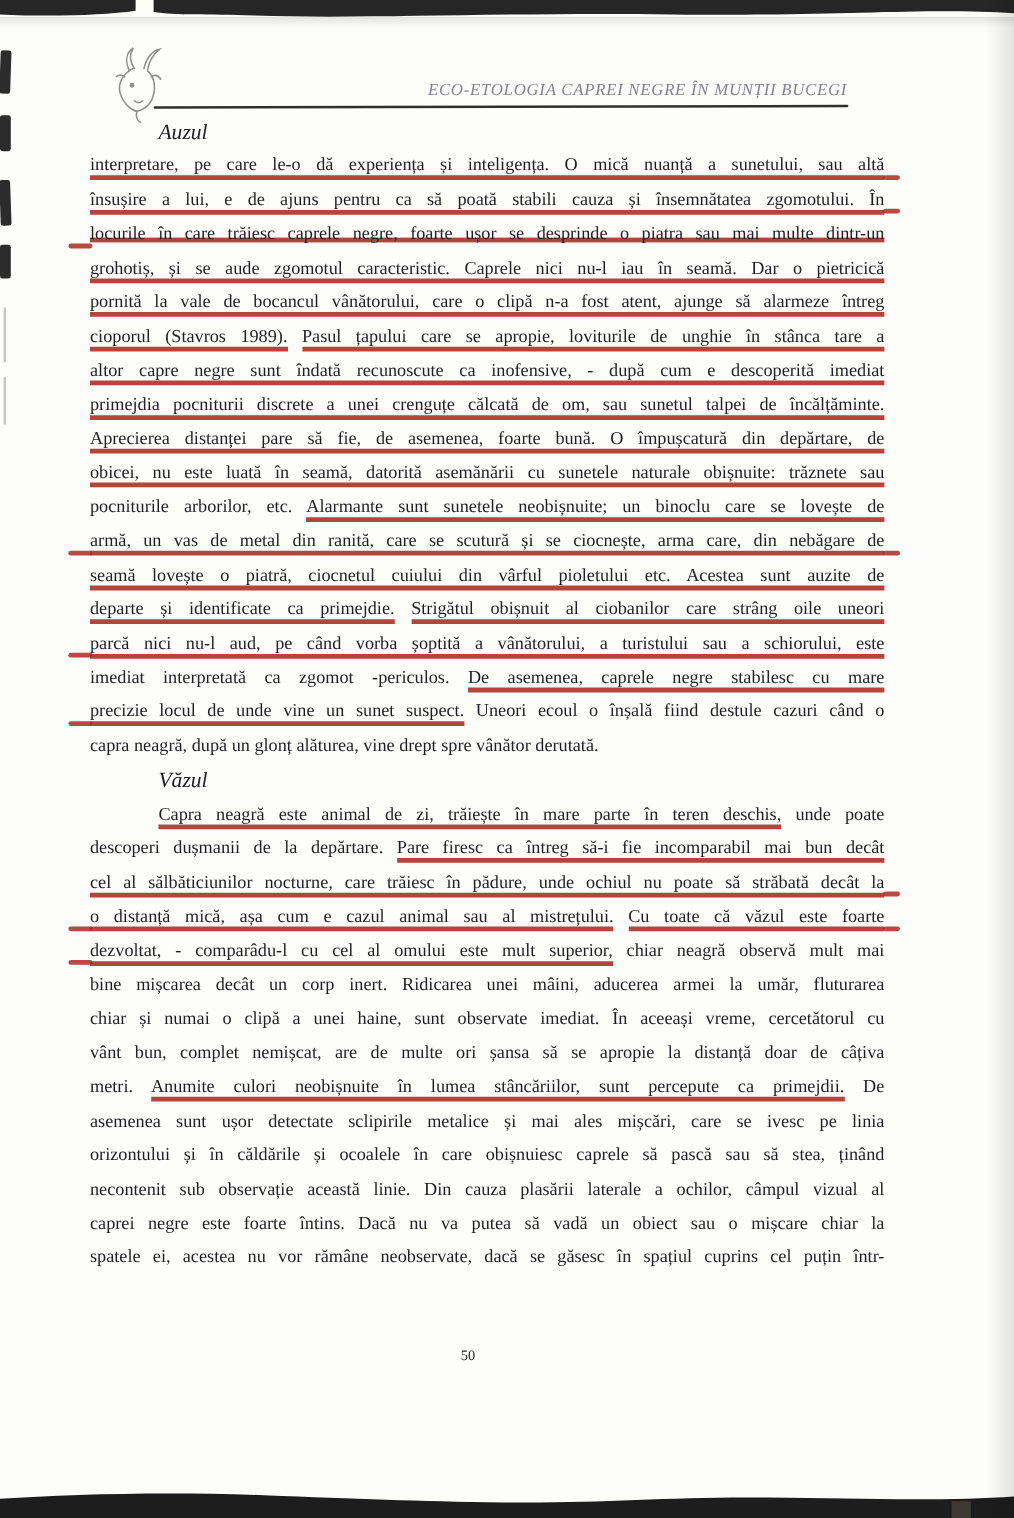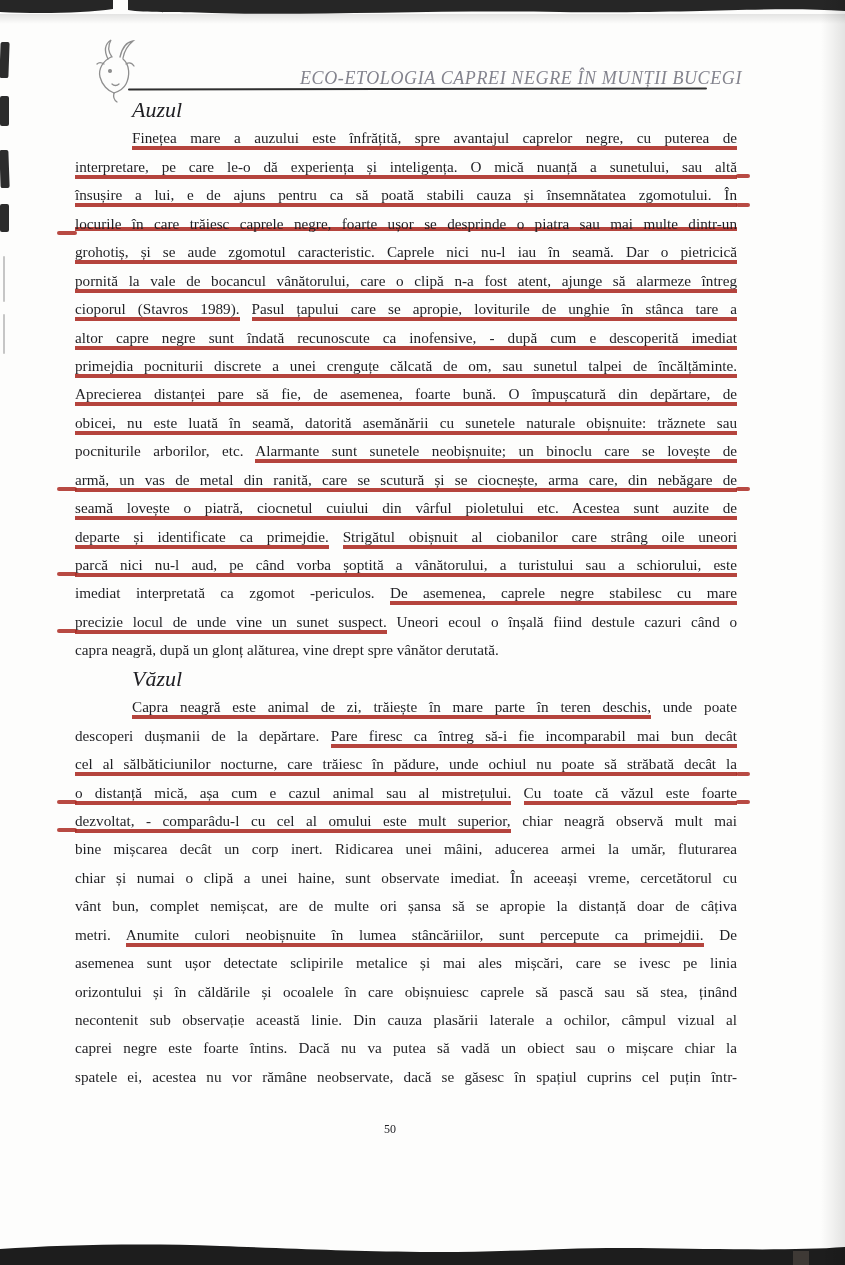--- a/index.html
+++ b/index.html
@@ -16,21 +16,21 @@
     background:linear-gradient(to right, rgba(0,0,0,0), rgba(0,0,0,0.10));}
   .edge-top-fade{position:absolute;left:0;top:14px;width:845px;height:10px;
     background:linear-gradient(to bottom, rgba(0,0,0,0.10), rgba(0,0,0,0));}
   .blob{position:absolute;left:0;width:9px;background:#2c2c2c;border-radius:2px;}
   .hairline{position:absolute;left:3px;width:2px;background:#c6c6c6;border-radius:1px;}
 
   
   .logo{position:absolute;left:90px;top:38px;}
   .running-title{
     position:absolute;top:68px;left:300px;width:406px;text-align:right;
-    font-style:italic;font-size:18px;letter-spacing:0.6px;color:#84848e;
+    font-style:italic;font-size:14px;letter-spacing:0.6px;color:#84848e;
     white-space:nowrap;
   }
   .header-rule{
     position:absolute;left:128px;top:88px;width:579px;height:2px;
     background:#2f2f2f;transform:rotate(-0.12deg);border-radius:1px;
   }
 
   
   .content{
     position:absolute;left:75px;top:96px;width:662px;
@@ -38,21 +38,21 @@
   }
   .line{
     position:relative;
     text-align:justify;text-align-last:justify;
     height:28.45px;
   }
   .line.last{text-align-last:left;}
   .line.indent{padding-left:57px;}
   .heading{
     position:relative;height:28.45px;padding-left:57px;
-    font-style:italic;font-size:22px;text-align:left;text-align-last:left;
+    font-style:italic;font-size:18px;text-align:left;text-align-last:left;
   }
   .u{border-bottom:4px solid rgba(171,42,34,0.88);}
   .u.s{
     border-bottom:none;
     background-image:linear-gradient(rgba(171,42,34,0.88), rgba(171,42,34,0.88));
     background-size:100% 4px;background-repeat:no-repeat;background-position:0 92%;
   }
   .xl::before{content:"";position:absolute;left:-18px;bottom:3px;width:20px;height:4px;
     background:rgba(171,42,34,0.85);border-radius:2px;}
   .xr::after{content:"";position:absolute;right:-13px;bottom:3px;width:14px;height:4px;
@@ -91,21 +91,20 @@
     <path d="M22,46 C24,48 27,48 29,46"></path>
     <path d="M24,55 C23,59 24,62 27,64"></path>
   </g>
 </svg>
 
 <div class="running-title">ECO-ETOLOGIA CAPREI NEGRE ÎN MUNȚII BUCEGI</div>
 <div class="header-rule"></div>
 
 <div class="content">
     <div class="heading">Auzul</div>
-    <div class="line indent"><span class="u">Finețea mare a auzului este înfrățită, spre avantajul caprelor negre, cu puterea de</span></div>
     <div class="line xr"><span class="u">interpretare, pe care le-o dă experiența și inteligența. O mică nuanță a sunetului, sau altă</span></div>
     <div class="line xr"><span class="u">însușire a lui, e de ajuns pentru ca să poată stabili cauza și însemnătatea zgomotului. În</span></div>
     <div class="line xl"><span class="u s">locurile în care trăiesc caprele negre, foarte ușor se desprinde o piatra sau mai multe dintr-un</span></div>
     <div class="line"><span class="u">grohotiș, și se aude zgomotul caracteristic. Caprele nici nu-l iau în seamă. Dar o pietricică</span></div>
     <div class="line"><span class="u">pornită la vale de bocancul vânătorului, care o clipă n-a fost atent, ajunge să alarmeze întreg</span></div>
     <div class="line"><span class="u">cioporul (Stavros 1989).</span><span> </span><span class="u">Pasul țapului care se apropie, loviturile de unghie în stânca tare a</span></div>
     <div class="line"><span class="u">altor capre negre sunt îndată recunoscute ca inofensive, - după cum e descoperită imediat</span></div>
     <div class="line"><span class="u">primejdia pocniturii discrete a unei crenguțe călcată de om, sau sunetul talpei de încălțăminte.</span></div>
     <div class="line"><span class="u">Aprecierea distanței pare să fie, de asemenea, foarte bună. O împușcatură din depărtare, de</span></div>
     <div class="line"><span class="u">obicei, nu este luată în seamă, datorită asemănării cu sunetele naturale obișnuite: trăznete sau</span></div>

